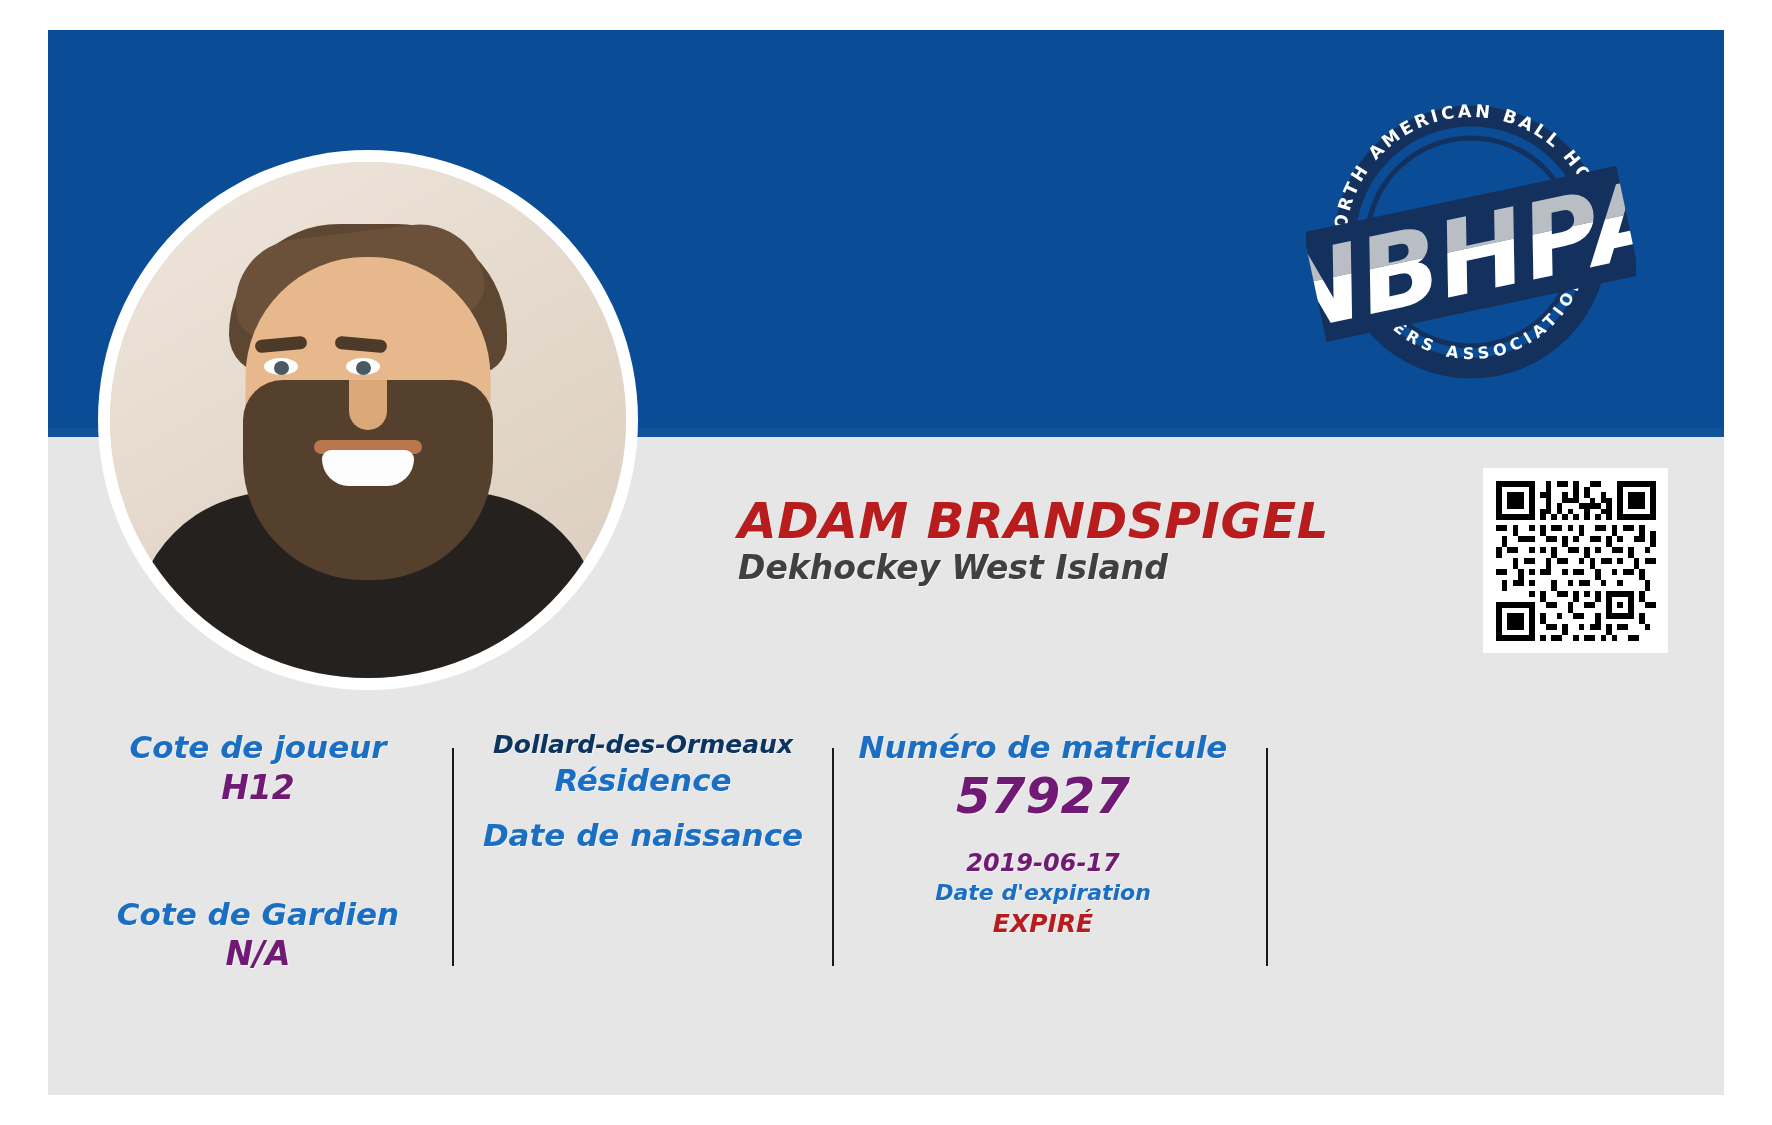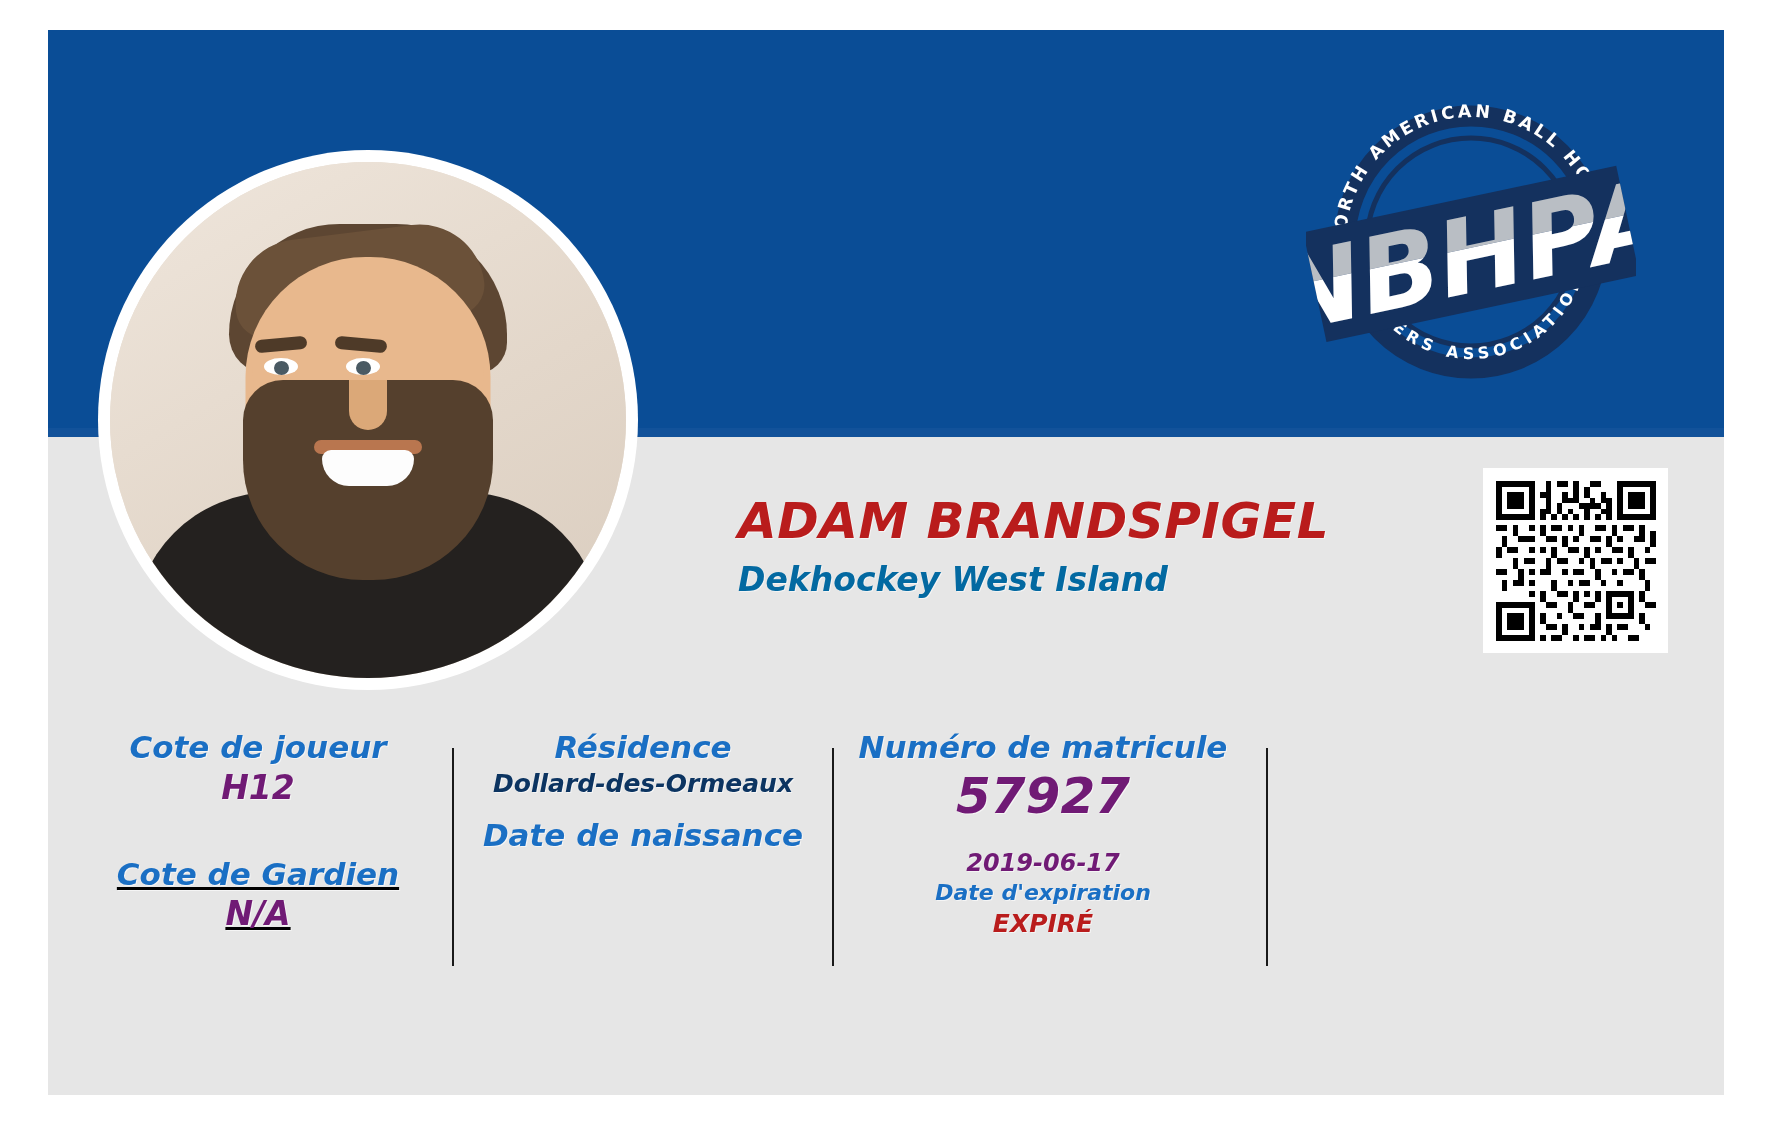--- a/index.html
+++ b/index.html
@@ -72,22 +72,21 @@
 
   
   .name-block{position:absolute;left:690px;top:465px;width:700px;}
   .pname{
     font-family:"DejaVu Sans",sans-serif;
     font-size:50px;font-weight:bold;font-style:italic;color:#b91c1c;
     letter-spacing:.5px;line-height:1.05;white-space:nowrap;
     text-shadow:1px 1px 0 rgba(255,255,255,.55);
   }
   .pteam{
-    margin-top:12px;
-    font-size:33px;font-weight:bold;font-style:italic;color:#0369a1;
+    font-size:33px;font-weight:bold;font-style:italic;color:#404040;
     white-space:nowrap;
     text-shadow:1px 1px 0 rgba(255,255,255,.55);
   }
 
   
   .info{
     position:absolute;left:0;top:700px;width:100%;height:300px;
   }
   .col{position:absolute;top:0;text-align:center;}
   .col1{left:30px;width:360px;}
@@ -110,21 +109,21 @@
     font-size:33px;font-weight:bold;font-style:italic;color:#701a75;
     line-height:1.15;
     text-shadow:1px 1px 0 rgba(255,255,255,.6);
   }
   .val.big{font-size:50px;line-height:1.1;}
   .val.sm{font-size:24px;}
   .val.exp{color:#b91c1c;font-size:25px;}
   .res-val{font-size:25px;font-weight:bold;font-style:italic;color:#0c3461;
     text-shadow:1px 1px 0 rgba(255,255,255,.6);}
   .row{margin-bottom:4px;}
-  .grp2{margin-top:50px;text-decoration:underline;}
+  .grp2{margin-top:90px;}
   .grp2b{margin-top:20px;}
 </style>
 </head>
 <body>
 
 <div class="card">
 
   <div class="header">
     <div class="header-shade"></div>
 
@@ -349,22 +348,22 @@
     <div class="col col1">
       <div class="row lbl">Cote de joueur</div>
       <div class="row val">H12</div>
       <div class="grp2">
         <div class="row lbl">Cote de Gardien</div>
         <div class="row val">N/A</div>
       </div>
     </div>
 
     <div class="col col2">
+      <div class="row res-val">Dollard-des-Ormeaux</div>
       <div class="row lbl">Résidence</div>
-      <div class="row res-val">Dollard-des-Ormeaux</div>
       <div class="grp2b">
         <div class="row lbl">Date de naissance</div>
         <div class="row res-val"></div>
       </div>
     </div>
 
     <div class="col col3">
       <div class="row lbl">Numéro de matricule</div>
       <div class="row val big">57927</div>
       <div style="margin-top:26px;">

